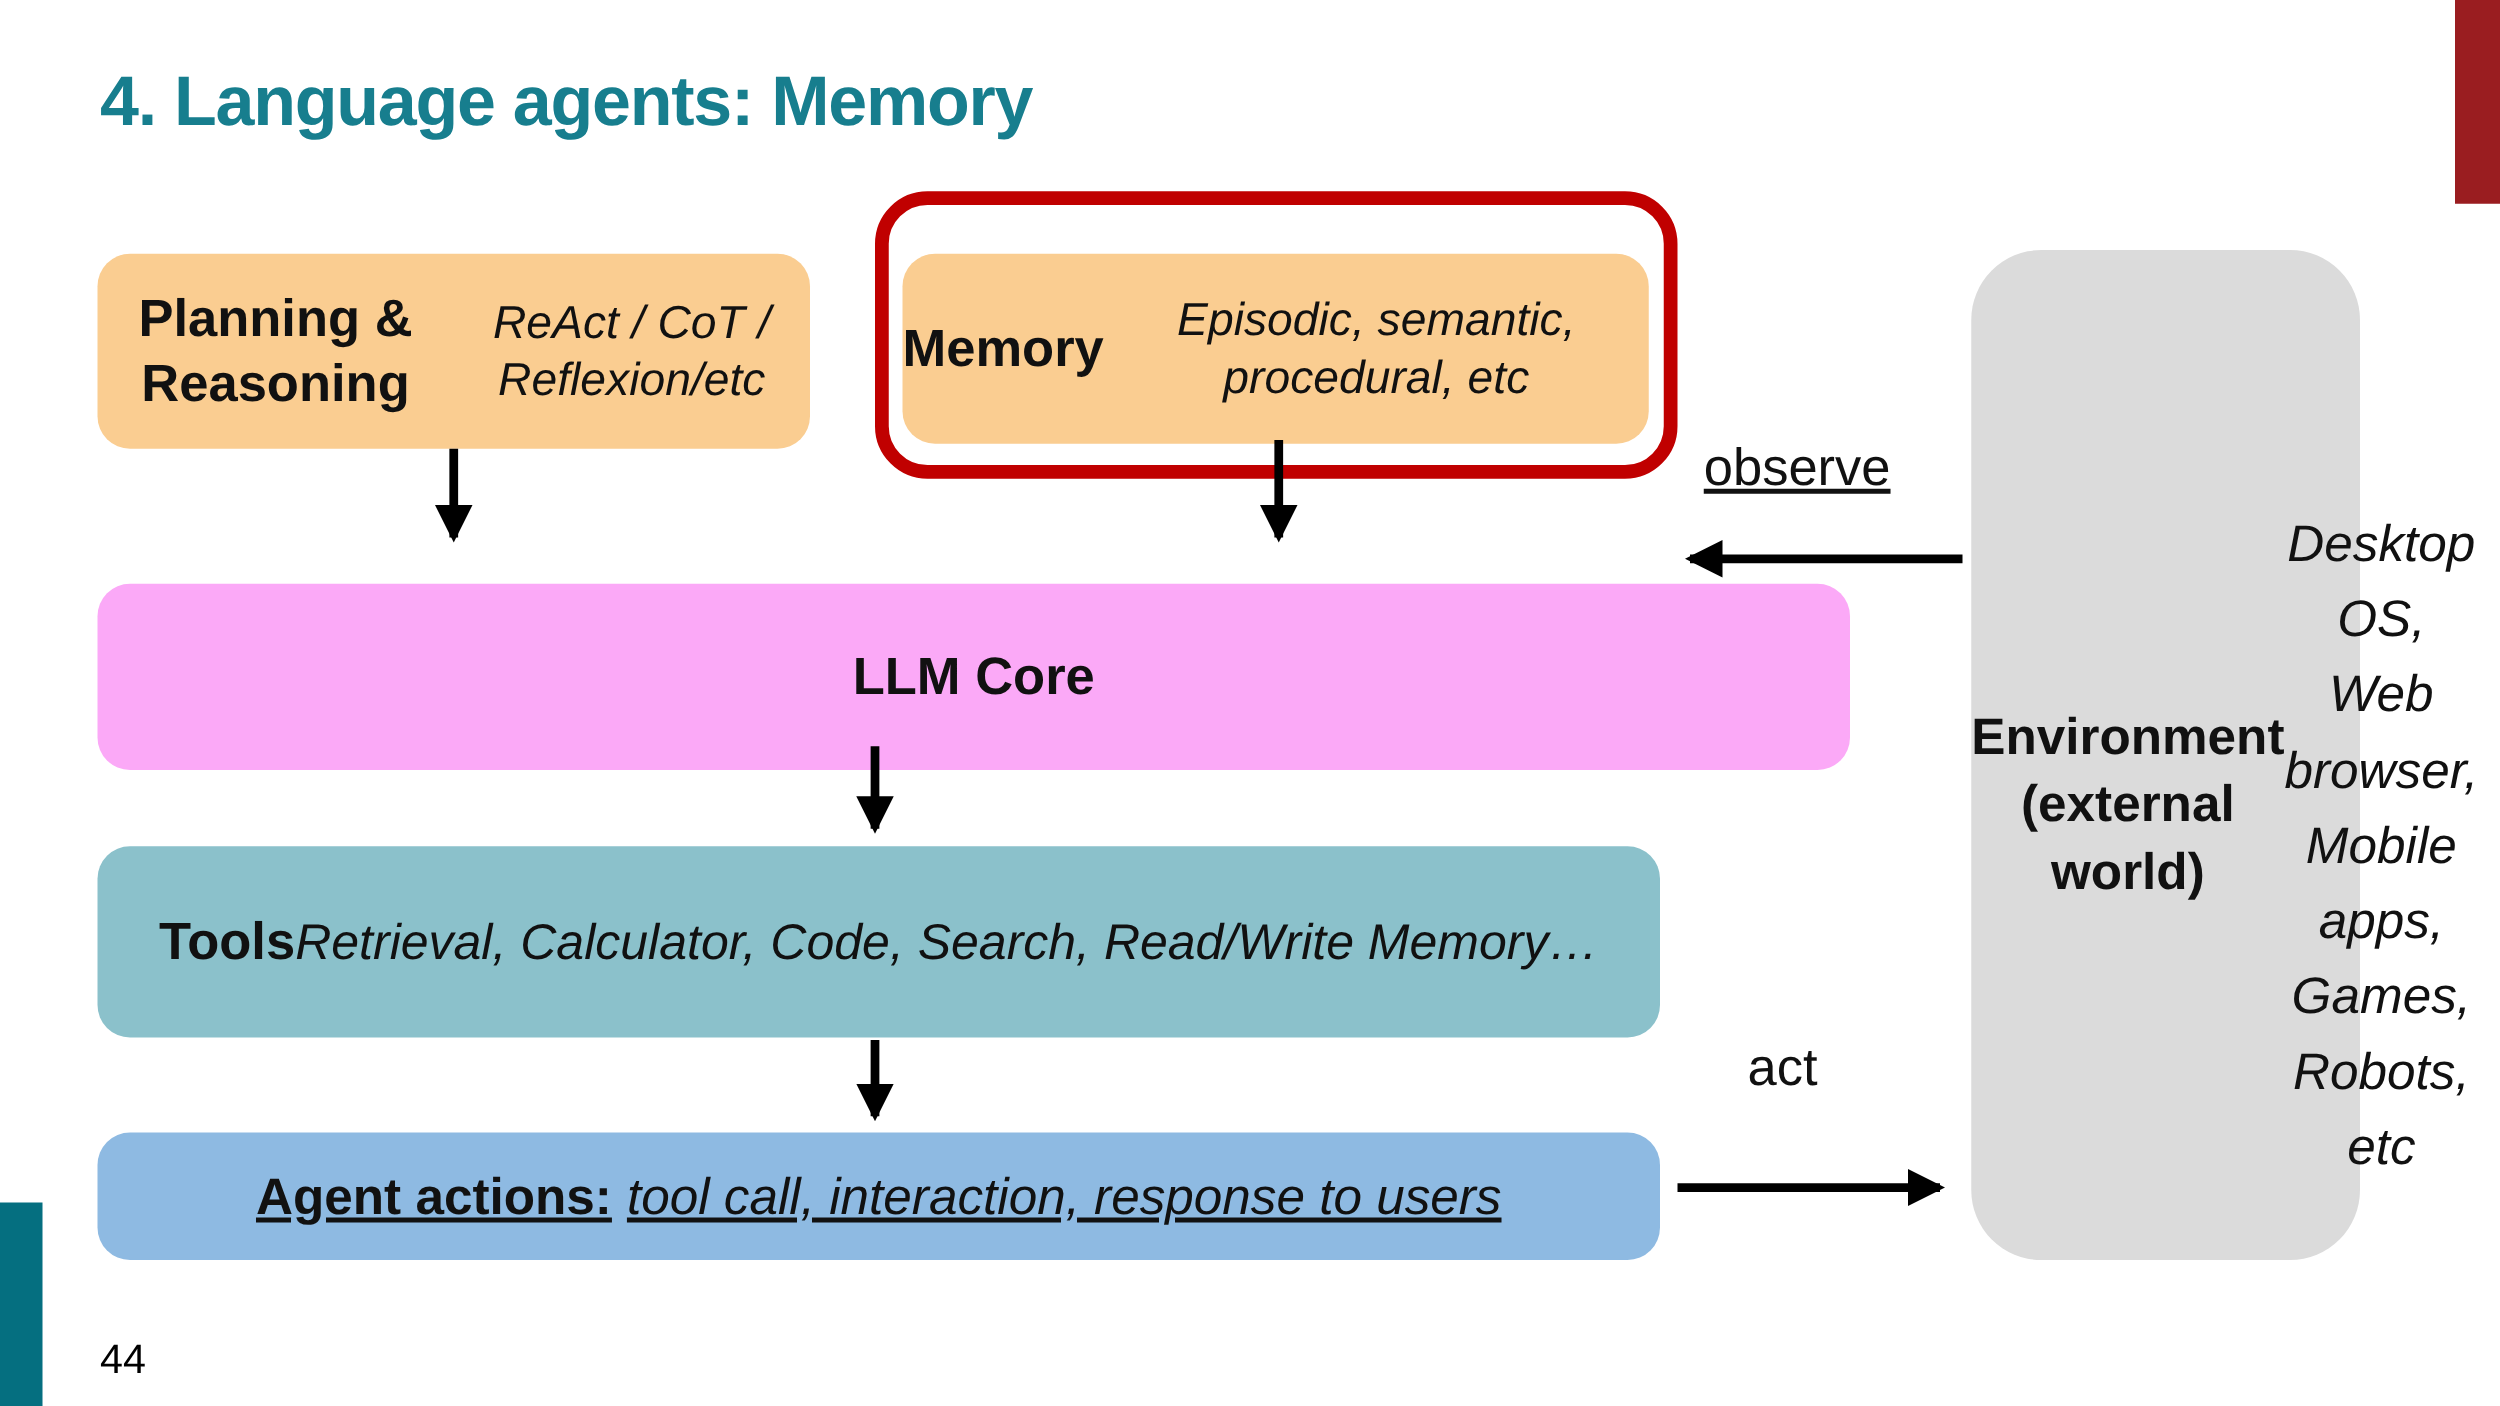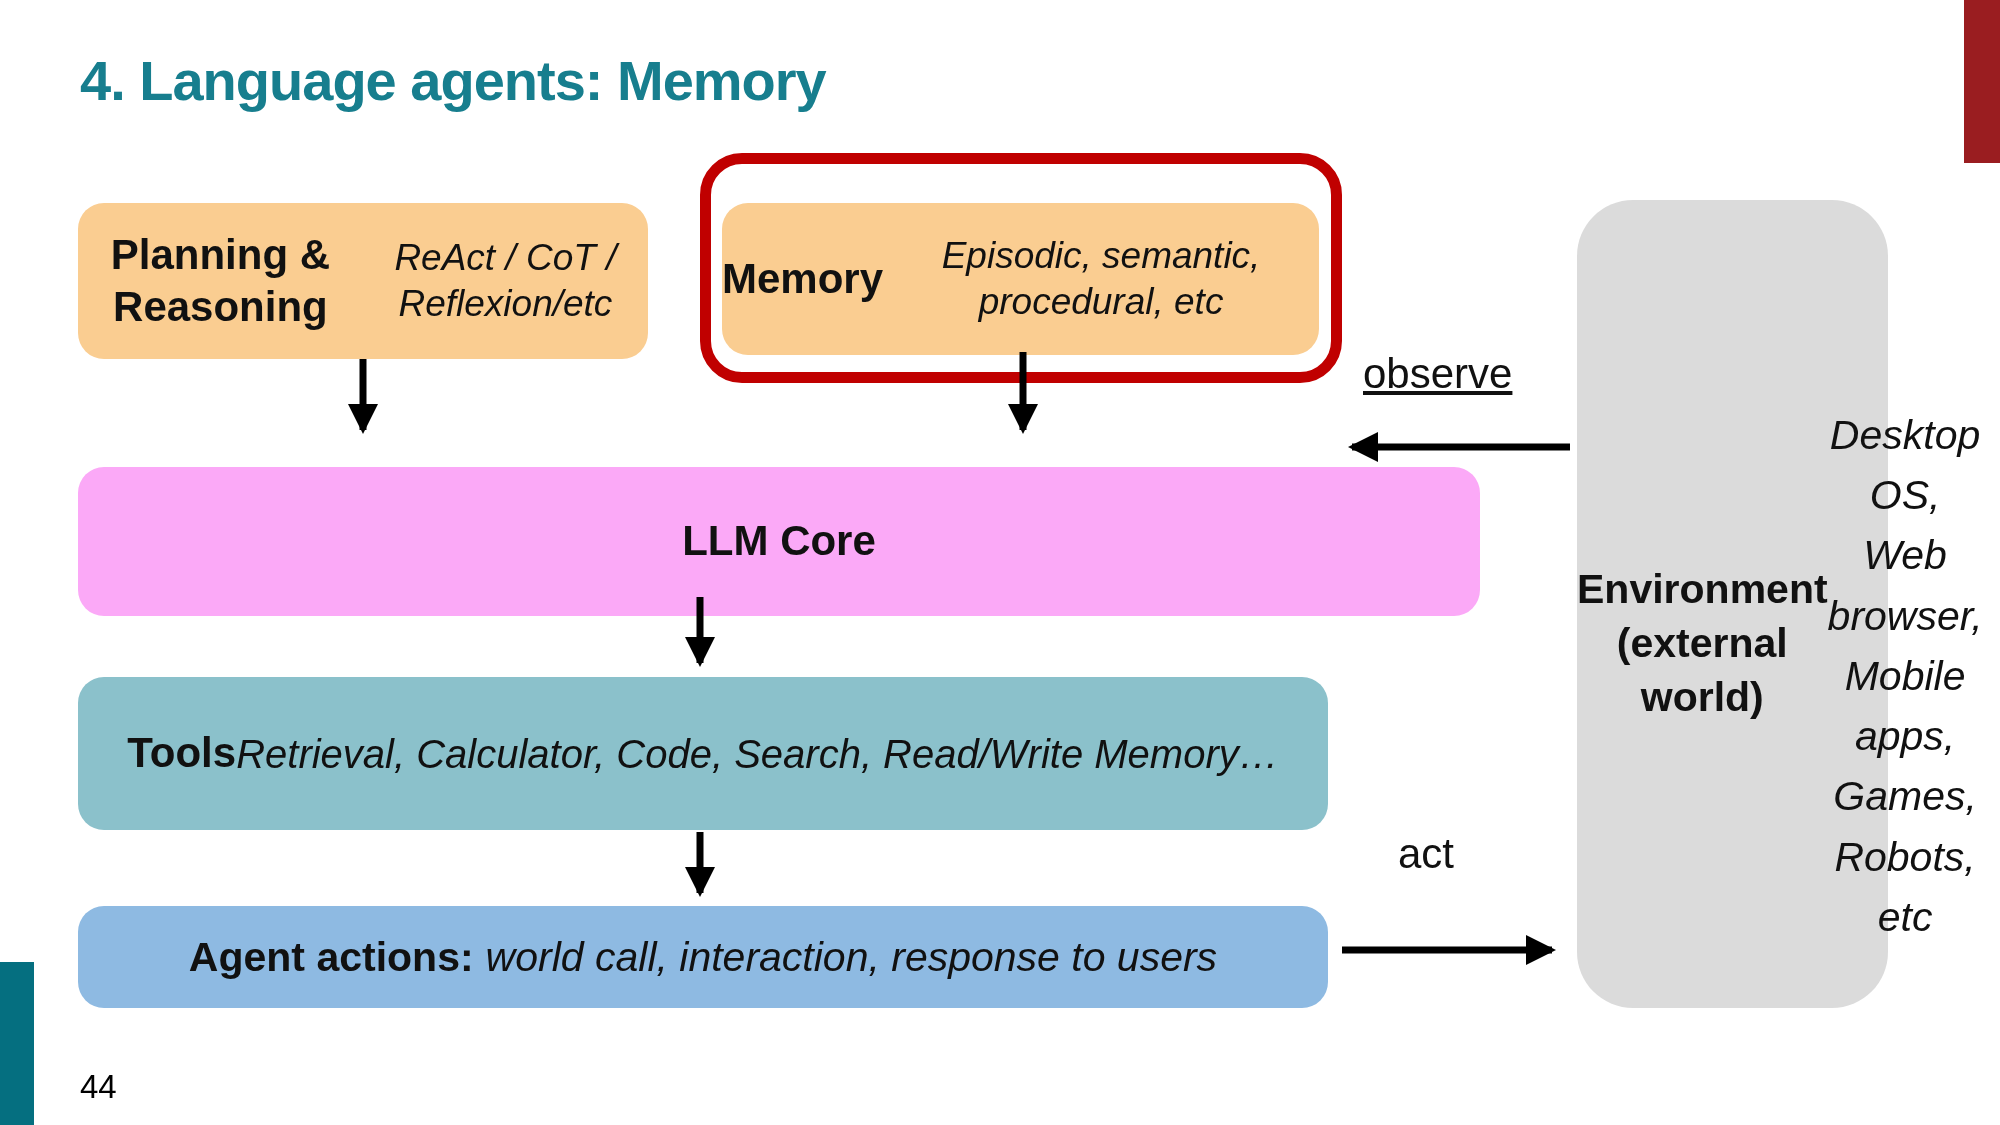--- a/index.html
+++ b/index.html
@@ -40,21 +40,21 @@
   .memory-outline{
     position:absolute;left:700px;top:153px;width:642px;height:230px;
     border:11px solid var(--highlight-red);border-radius:42px;background:transparent;
   }
   .memory{left:722px;top:203px;width:597px;height:152px;background:var(--box-orange);}
   .llm{left:78px;top:446px;width:1402px;height:149px;background:var(--box-pink);margin-top:21px;}
   .tools{left:78px;top:677px;width:1250px;height:153px;background:var(--box-teal);}
   .tools .box-sub{font-size:40px;}
   .agent{
     left:78px;top:906px;width:1250px;height:102px;background:var(--box-blue);
-    flex-direction:row;gap:12px;
+    flex-direction:row;gap:12px;text-decoration:underline;
   }
   .agent .bold-part{font-size:41px;font-weight:bold;}
   .agent .italic-part{font-size:41px;font-style:italic;}
   .env{
     left:1577px;top:200px;width:311px;height:808px;background:var(--box-gray);
     border-radius:56px;justify-content:flex-start;padding-top:78px;
   }
   .env .env-title{font-size:41px;font-weight:bold;line-height:1.32;}
   .env .env-items{margin-top:66px;font-size:41px;font-style:italic;line-height:1.47;}
   .env .env-items span{display:block;}
@@ -97,21 +97,21 @@
   <div class="box-title">LLM Core</div>
 </div>
 
 <div class="box tools">
   <div class="box-title">Tools</div>
   <div class="box-sub">Retrieval, Calculator, Code, Search, Read/Write Memory…</div>
 </div>
 
 <div class="box agent">
   <span class="bold-part">Agent actions:</span>
-  <span class="italic-part">world call, interaction, response to users</span>
+  <span class="italic-part">tool call, interaction, response to users</span>
 </div>
 
 <div class="box env">
   <div class="env-title">
     <span style="display:block">Environment</span>
     <span style="display:block">(external world)</span>
   </div>
   <div class="env-items">
     <span>Desktop OS,</span>
     <span>Web browser,</span>

